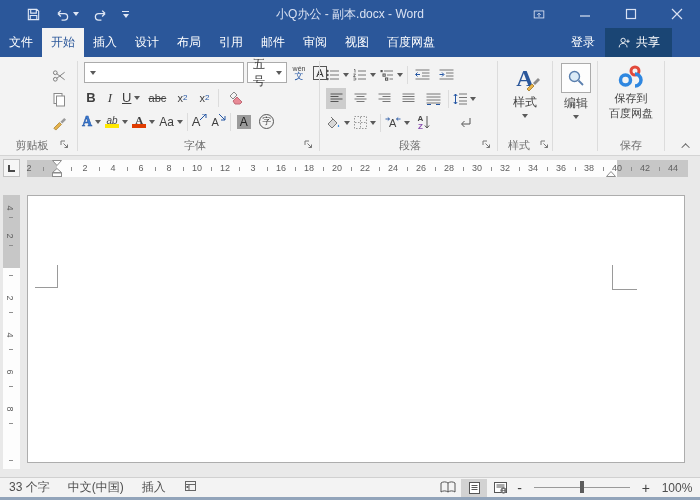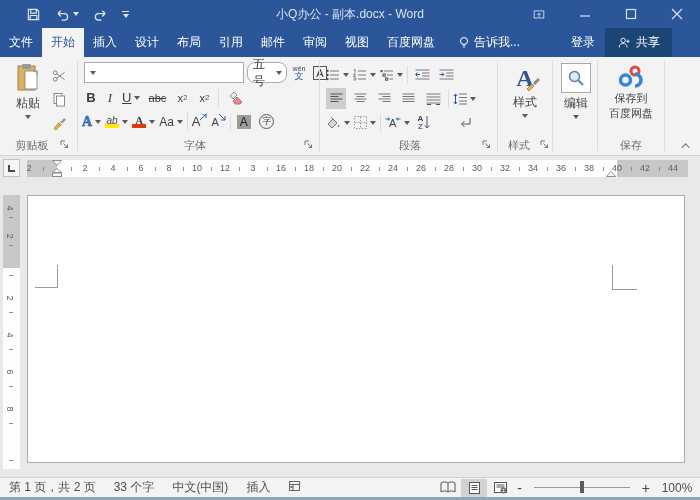--- a/index.html
+++ b/index.html
@@ -132,51 +132,34 @@
     <span class="tab">文件</span>
     <span class="tab active">开始</span>
     <span class="tab">插入</span>
     <span class="tab">设计</span>
     <span class="tab">布局</span>
     <span class="tab">引用</span>
     <span class="tab">邮件</span>
     <span class="tab">审阅</span>
     <span class="tab">视图</span>
     <span class="tab">百度网盘</span>
-    <span class="tellme">
-      <svg width="12" height="14" viewBox="0 0 12 14">
-          <circle cx="6" cy="5" r="3.5" fill="none" stroke="#fff"></circle>
-          <path d="M4.5 9 h3 M5 11 h2" stroke="#fff"></path>
-        </svg>
-      <span>告诉我...</span>
-    </span>
     <span class="spacer"></span>
     <span class="login">登录</span>
     <span class="share">
       <svg width="14" height="14" viewBox="0 0 16 16">
           <circle cx="7" cy="5" r="2.5" fill="none" stroke="#fff"></circle>
           <path d="M2.5 13 c0-3 2-4.5 4.5-4.5 s4.5 1.5 4.5 4.5" fill="none" stroke="#fff"></path>
           <path d="M12.5 4 v4 M10.5 6 h4" stroke="#fff"></path>
         </svg>
       <span>共享</span>
     </span>
   </div>
 
   <div id="ribbon">
 
-    <div class="bigbtn" style="left:8px; top:6px; width:40px;">
-      <svg width="26" height="30" viewBox="0 0 26 30">
-        <rect x="3" y="3" width="17" height="24" fill="#deb15f" stroke="#9b824a"></rect>
-        <rect x="7" y="1" width="9" height="5" rx="1" fill="#9a9a9a"></rect>
-        <path d="M10 8 h12 v18 h-12 z M22 8 l0 0" fill="#fff" stroke="#8f8f8f"></path>
-        <path d="M18 8 h4 v4" fill="none" stroke="#8f8f8f"></path>
-      </svg>
-      <span style="margin-top:2px;">粘贴</span>
-      <span class="caret" style="margin-top:3px;"></span>
-    </div>
     <div class="row" style="left:48px; top:8px;">
       <span class="rbtn" style="width:22px;">
         <svg width="15" height="14" viewBox="0 0 16 15">
             <circle cx="3.5" cy="4" r="2" fill="none" stroke="#777"></circle>
             <circle cx="3.5" cy="11" r="2" fill="none" stroke="#777"></circle>
             <path d="M5 5 L13.5 11.5 M5 10 L13.5 3.5" stroke="#777"></path>
           </svg>
       </span>
     </div>
     <div class="row" style="left:48px; top:32px;">
@@ -200,21 +183,21 @@
       <svg width="9" height="9" viewBox="0 0 9 9">
           <path d="M1 1 h4 M1 1 v4 M3.5 3.5 l4 4 M7.5 4.5 v3 h-3" fill="none" stroke="#777"></path>
         </svg>
     </span>
     <div class="gdiv" style="left:77px;"></div>
 
     <div class="row" style="left:84px; top:5px; gap:3px;">
       <span class="combo" style="width:160px;">
           <span class="caret"></span>
       </span>
-      <span class="combo" style="width:40px;border-radius:8px;">
+      <span class="combo" style="width:40px;">
         <span>五号</span>
           <span class="caret"></span>
       </span>
       <span class="rbtn stack" style="width:18px;">
         <span style="font-size:7px; color:#444;">wén</span>
         <span style="font-size:9px; color:#2456a4;">文</span>
       </span>
       <span class="rbtn" style="width:18px;">
         <span style="border:1px solid #555; font-size:11px; line-height:12px; padding:0 2px; color:#333;">A</span>
       </span>
@@ -548,21 +531,20 @@
         <span class="vtick" style="top: 228px;"></span>
         <span class="vtick" style="top: 265px;"></span>
       </div>
 
     <div id="page"></div>
     <div id="crop-left" class="cropmark"></div>
     <div id="crop-right" class="cropmark"></div>
   </div>
 
   <div id="statusbar">
-    <span class="sitem">第 1 页，共 2 页</span>
     <span class="sitem">33 个字</span>
     <span class="sitem">中文(中国)</span>
     <span class="sitem">插入</span>
     <span class="sitem">
       <svg width="13" height="12" viewBox="0 0 13 12">
           <rect x="1.5" y="1.5" width="10" height="9" fill="none" stroke="#666"></rect>
           <path d="M1.5 4.5 h10 M5 4.5 v6" stroke="#666"></path>
           <rect x="2.5" y="6" width="2" height="2" fill="#666"></rect>
         </svg>
     </span>

